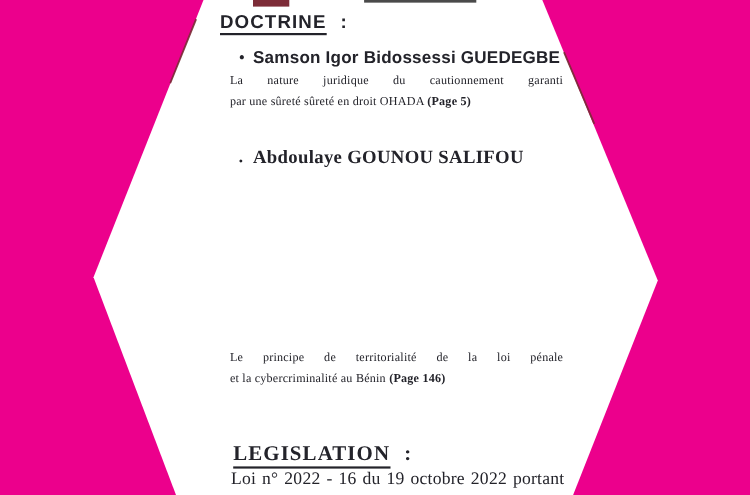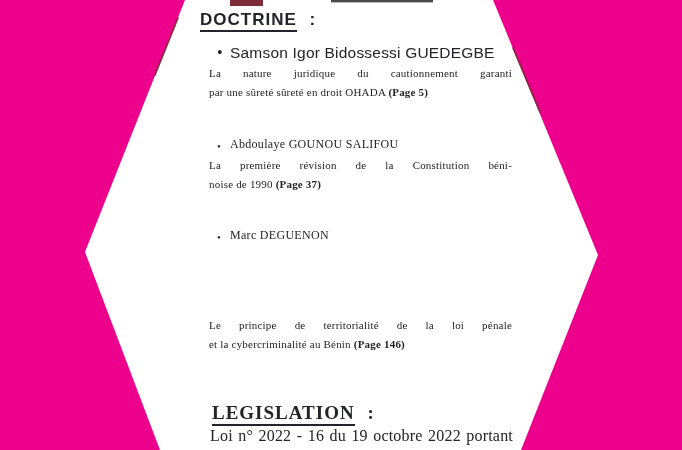--- a/index.html
+++ b/index.html
@@ -40,28 +40,28 @@
   }
 
   .entry{position:absolute;left:209px;width:303px;}
   .entry.e1{top:43px;}
   .entry.e2{top:133px;}
   .entry.e3{top:224px;}
   .entry.e4{top:316px;}
 
   .name-row{white-space:nowrap;line-height:19px;margin-bottom:2px;}
   .bullet{display:inline-block;width:13px;margin-left:8px;}
-  .name{font-weight:normal;}
+  .name{font-weight:bold;}
   .entry.sans-name .name{
     font-family:"Liberation Sans", sans-serif;
     font-size:15.5px;letter-spacing:.2px;
   }
   .entry.serif-name .name{
     font-family:"Liberation Serif", serif;
-    font-size:12px;letter-spacing:.3px;
+    font-size:17px;letter-spacing:.3px;
   }
   .entry.serif-name .bullet{font-size:11px;position:relative;top:2px;}
 
   .title{font-size:11px;letter-spacing:.2px;}
   .title .line{
     line-height:18.6px;
     text-align:justify;text-align-last:justify;
   }
   .title .line.last{text-align-last:left;}
   .page-ref{font-weight:bold;}
@@ -101,30 +101,23 @@
     <div class="title">
             <div class="line"><span>La nature juridique du cautionnement garanti</span></div>
             <div class="line last"><span>par une sûreté sûreté en droit OHADA </span><b class="page-ref">(Page 5)</b></div>
           </div>
   </div>
 
   <div class="entry e2 serif-name">
     <div class="name-row">
       <span class="bullet">•</span><span class="name">Abdoulaye GOUNOU SALIFOU</span>
     </div>
-    <div class="title">
-            <div class="line"><span>La première révision de la Constitution béni-</span></div>
-            <div class="line last"><span>noise de 1990 </span><b class="page-ref">(Page 37)</b></div>
-          </div>
   </div>
 
   <div class="entry e3 serif-name">
-    <div class="name-row">
-      <span class="bullet">•</span><span class="name">Marc DEGUENON</span>
-    </div>
   </div>
 
   <div class="entry e4 serif-name">
     <div class="title">
             <div class="line"><span>Le principe de territorialité de la loi pénale</span></div>
             <div class="line last"><span>et la cybercriminalité au Bénin </span><b class="page-ref">(Page 146)</b></div>
           </div>
   </div>
 </div>
 

